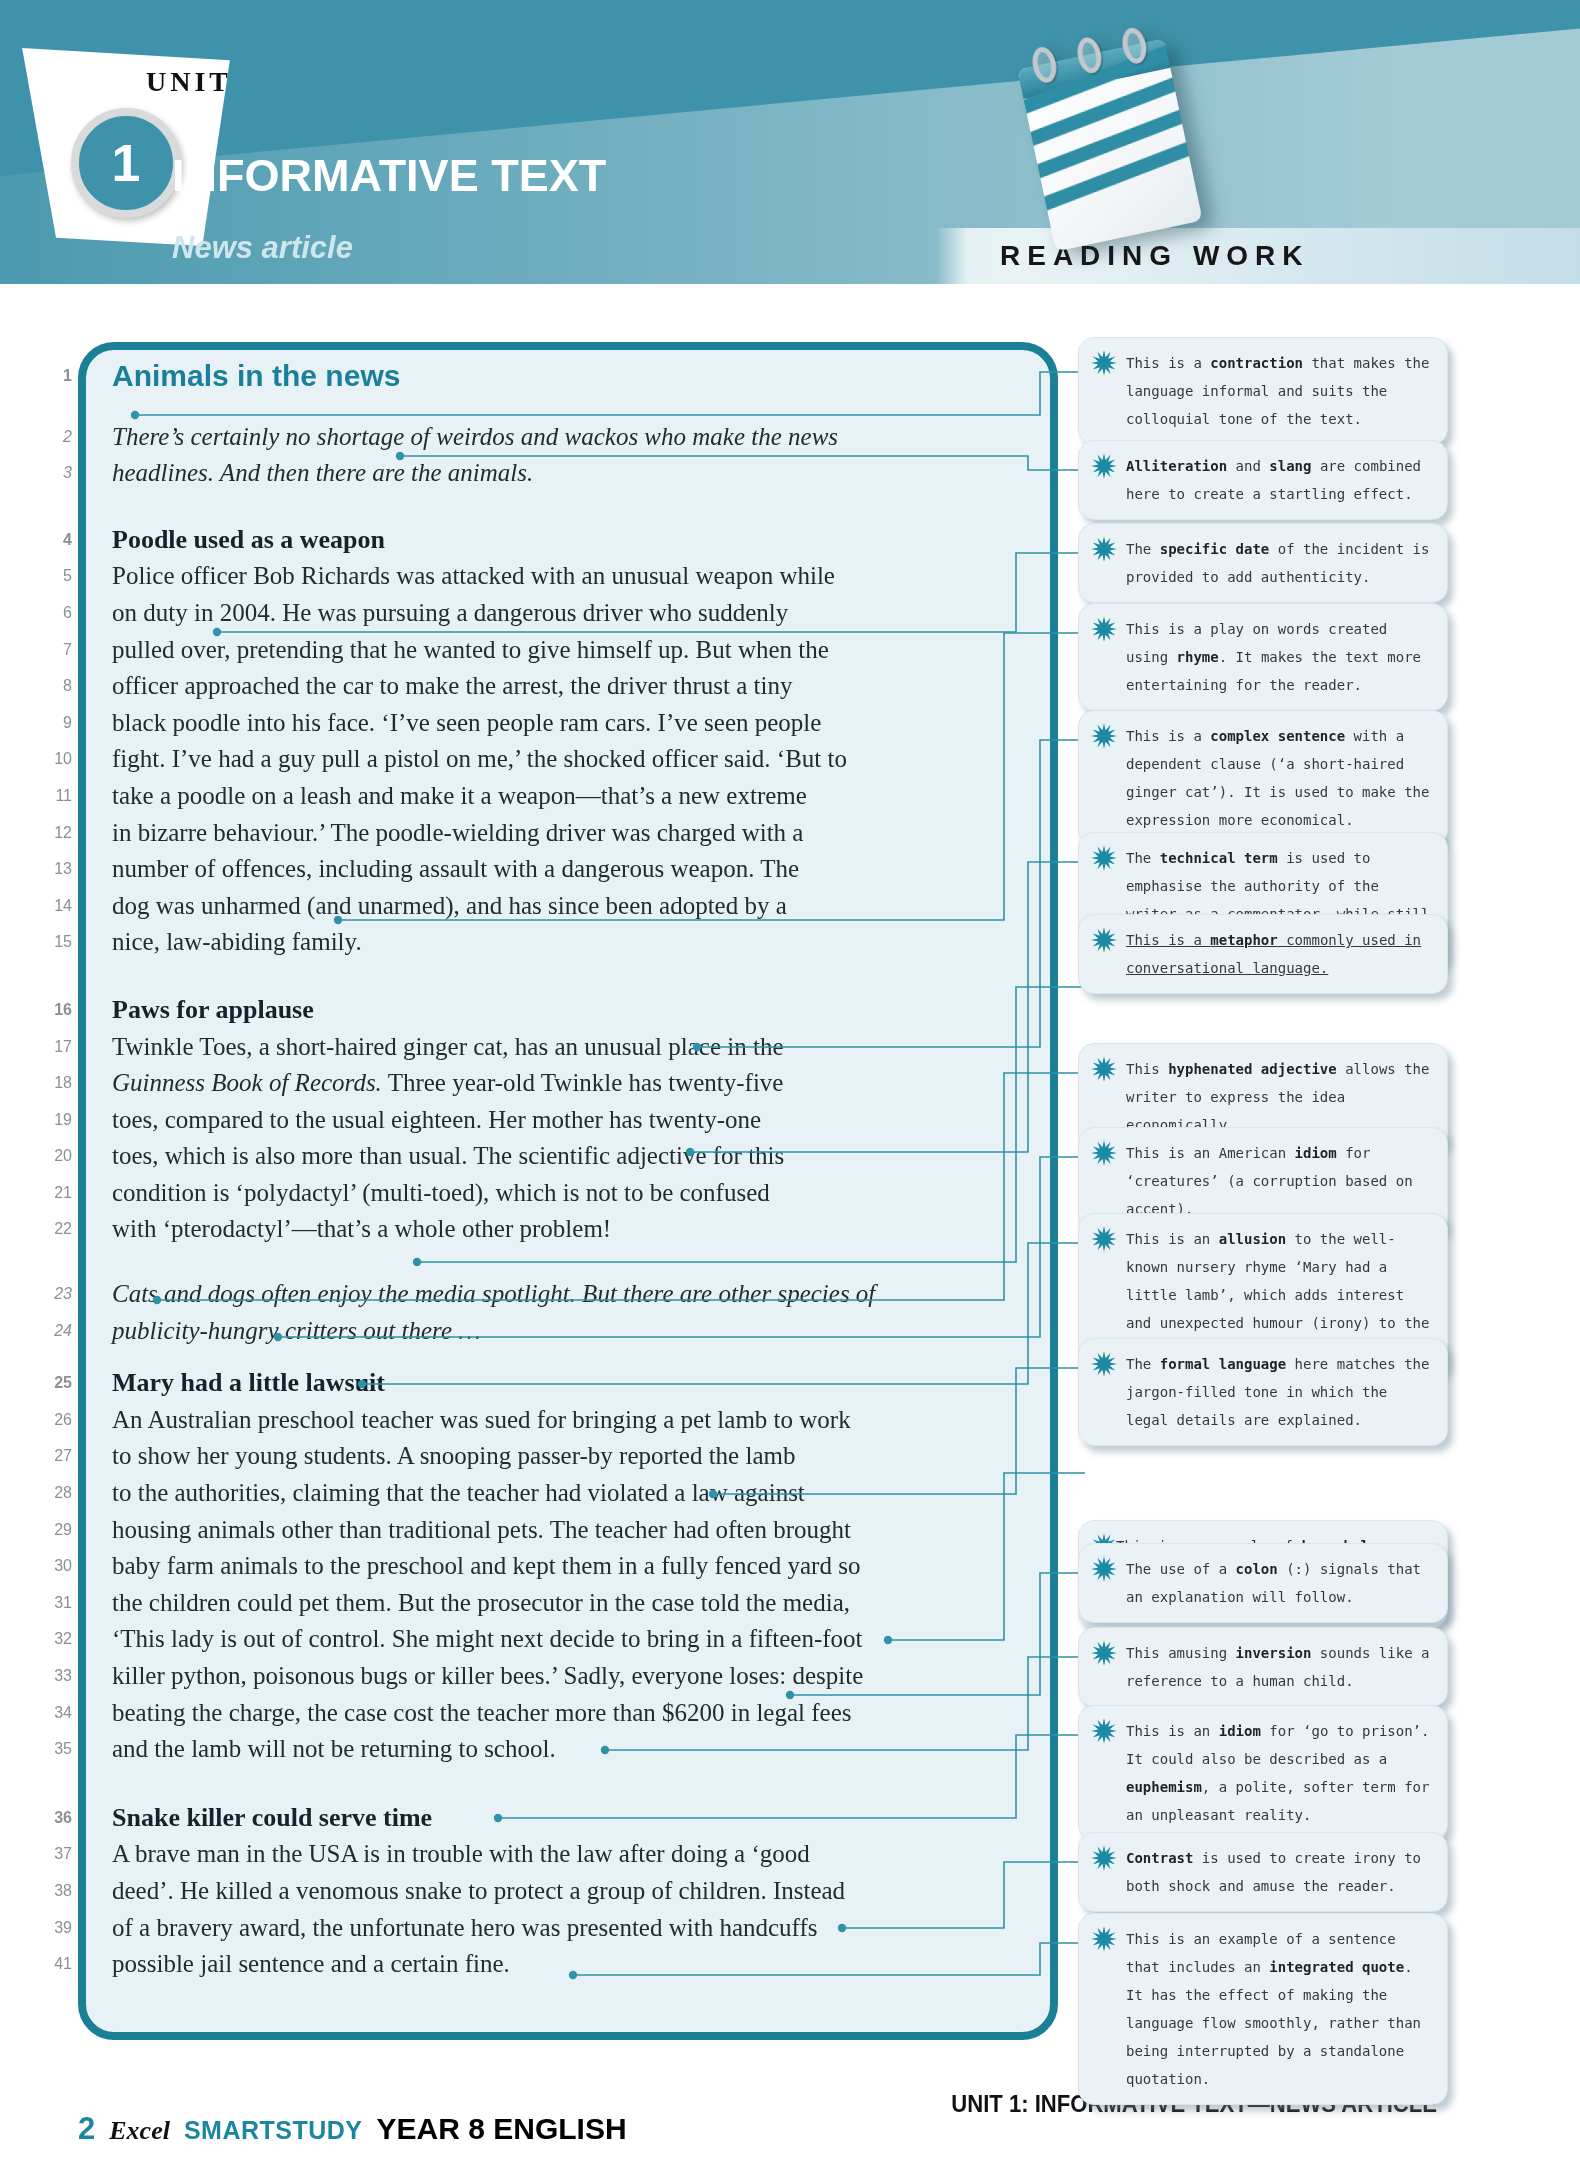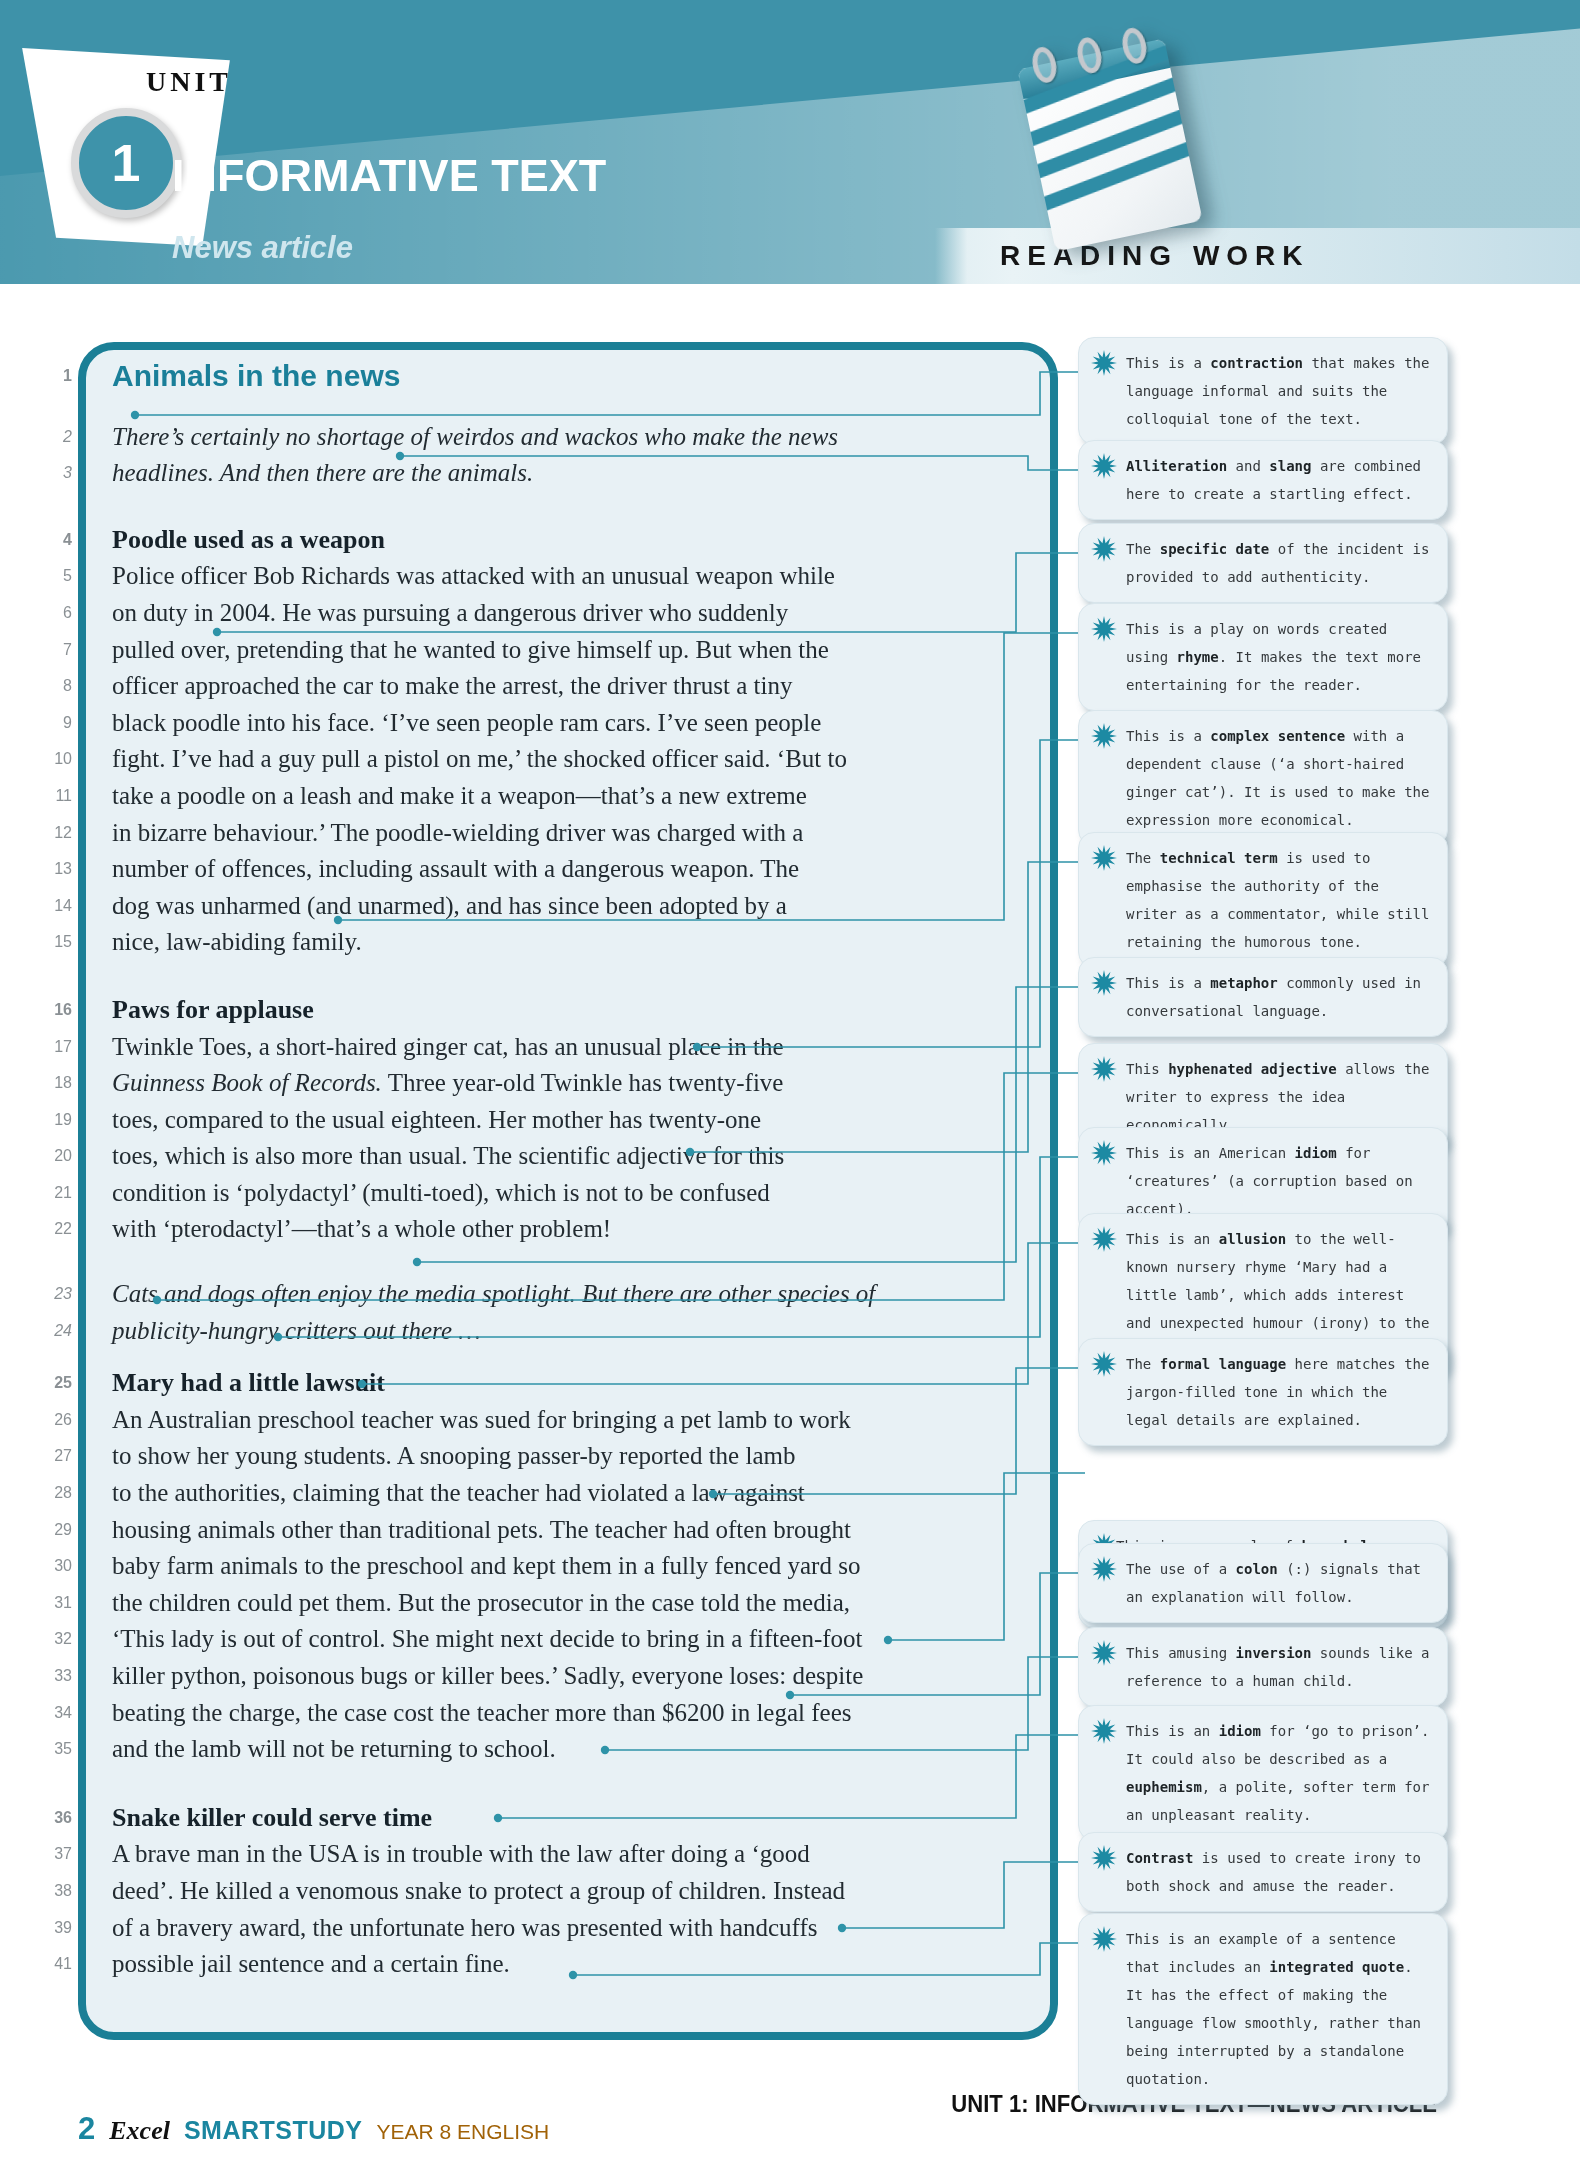--- a/index.html
+++ b/index.html
@@ -69,21 +69,21 @@
   .callout .star{position:absolute;left:12px;top:12px;width:26px;height:26px;}
   .callout b{color:#1d2326;}
 
   
   #footer{position:absolute;left:78px;right:143px;top:2086px;height:34px;}
   #footer .left{position:absolute;left:0;top:0;display:flex;align-items:baseline;gap:14px;}
   #page-number{color:#1b86a0;font-size:31px;font-weight:bold;}
   #brand-excel{font-family:"Liberation Serif",serif;font-style:italic;font-weight:bold;
      font-size:26px;color:#111;}
   #brand-smartstudy{color:#1b86a0;font-size:25px;font-weight:bold;letter-spacing:0.5px;margin-top:30px;}
-  #brand-course{color:#a16207;font-size:21px;font-weight:normal;}
+  #brand-course{color:#000000;font-size:30px;font-weight:bold;}
   #footer .right{position:absolute;right:0;top:4px;color:#111;font-size:24px;font-weight:bold;
      transform:scaleX(.92);transform-origin:100% 50%;white-space:nowrap;}
 </style>
 </head>
 <body>
 
 <div id="page">
 
   <div id="header">
     <div class="sweep"></div>
@@ -225,21 +225,21 @@
         <polygon fill="#1d8aa3" points="26,13 18.8,14.55 24.26,19.5 17.24,17.24 19.5,24.26 14.55,18.8 13,26 11.45,18.8 6.5,24.26 8.76,17.24 1.74,19.5 7.2,14.55 0,13 7.2,11.45 1.74,6.5 8.76,8.76 6.5,1.74 11.45,7.2 13,0 14.55,7.2 19.5,1.74 17.24,8.76 24.26,6.5 18.8,11.45"></polygon>
       </svg>
       <div class="callout-text">This is a <b>complex sentence</b> with a dependent clause (‘a short-haired ginger cat’). It is used to make the expression more economical.</div>
     </div>
       <div class="callout" style="top: 832px;">
       <svg class="star" viewBox="0 0 26 26">
         <polygon fill="#1d8aa3" points="26,13 18.8,14.55 24.26,19.5 17.24,17.24 19.5,24.26 14.55,18.8 13,26 11.45,18.8 6.5,24.26 8.76,17.24 1.74,19.5 7.2,14.55 0,13 7.2,11.45 1.74,6.5 8.76,8.76 6.5,1.74 11.45,7.2 13,0 14.55,7.2 19.5,1.74 17.24,8.76 24.26,6.5 18.8,11.45"></polygon>
       </svg>
       <div class="callout-text">The <b>technical term</b> is used to emphasise the authority of the writer as a commentator, while still retaining the humorous tone.</div>
     </div>
-      <div class="callout" style="top: 957px;">
+      <div class="callout" style="top: 914px; text-decoration: underline;">
       <svg class="star" viewBox="0 0 26 26">
         <polygon fill="#1d8aa3" points="26,13 18.8,14.55 24.26,19.5 17.24,17.24 19.5,24.26 14.55,18.8 13,26 11.45,18.8 6.5,24.26 8.76,17.24 1.74,19.5 7.2,14.55 0,13 7.2,11.45 1.74,6.5 8.76,8.76 6.5,1.74 11.45,7.2 13,0 14.55,7.2 19.5,1.74 17.24,8.76 24.26,6.5 18.8,11.45"></polygon>
       </svg>
       <div class="callout-text">This is a <b>metaphor</b> commonly used in conversational language.</div>
     </div>
       <div class="callout" style="top: 1043px;">
       <svg class="star" viewBox="0 0 26 26">
         <polygon fill="#1d8aa3" points="26,13 18.8,14.55 24.26,19.5 17.24,17.24 19.5,24.26 14.55,18.8 13,26 11.45,18.8 6.5,24.26 8.76,17.24 1.74,19.5 7.2,14.55 0,13 7.2,11.45 1.74,6.5 8.76,8.76 6.5,1.74 11.45,7.2 13,0 14.55,7.2 19.5,1.74 17.24,8.76 24.26,6.5 18.8,11.45"></polygon>
       </svg>
       <div class="callout-text">This <b>hyphenated adjective</b> allows the writer to express the idea economically.</div>

